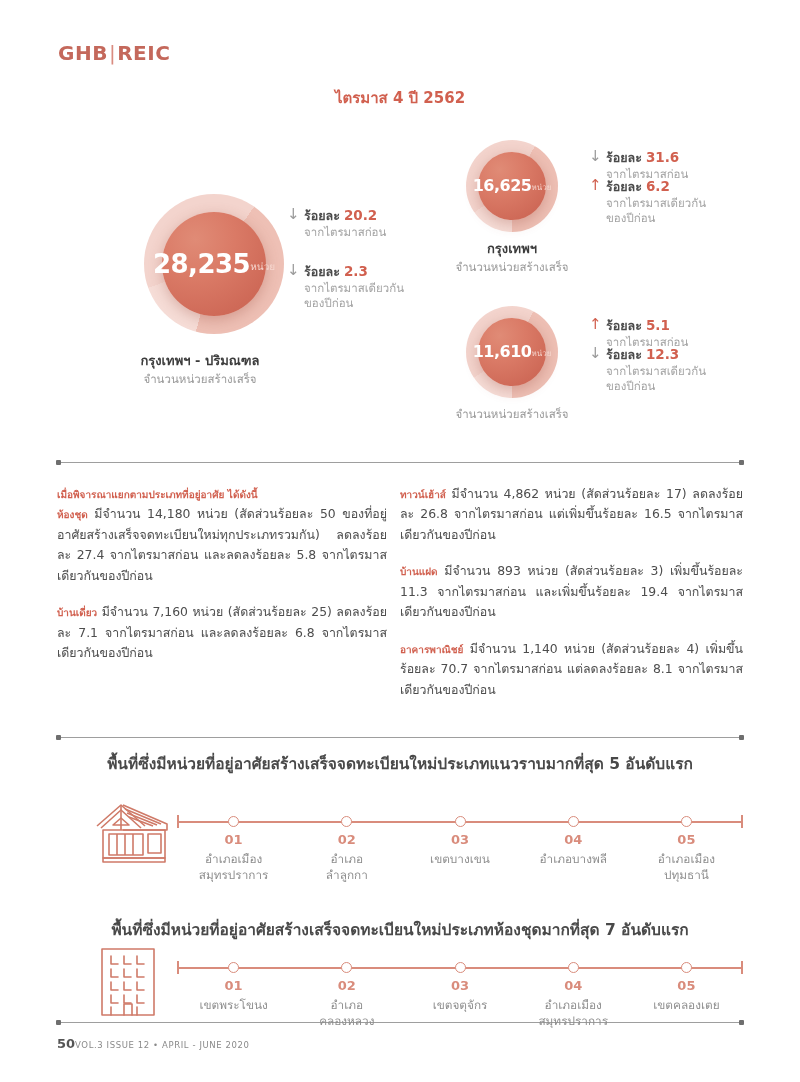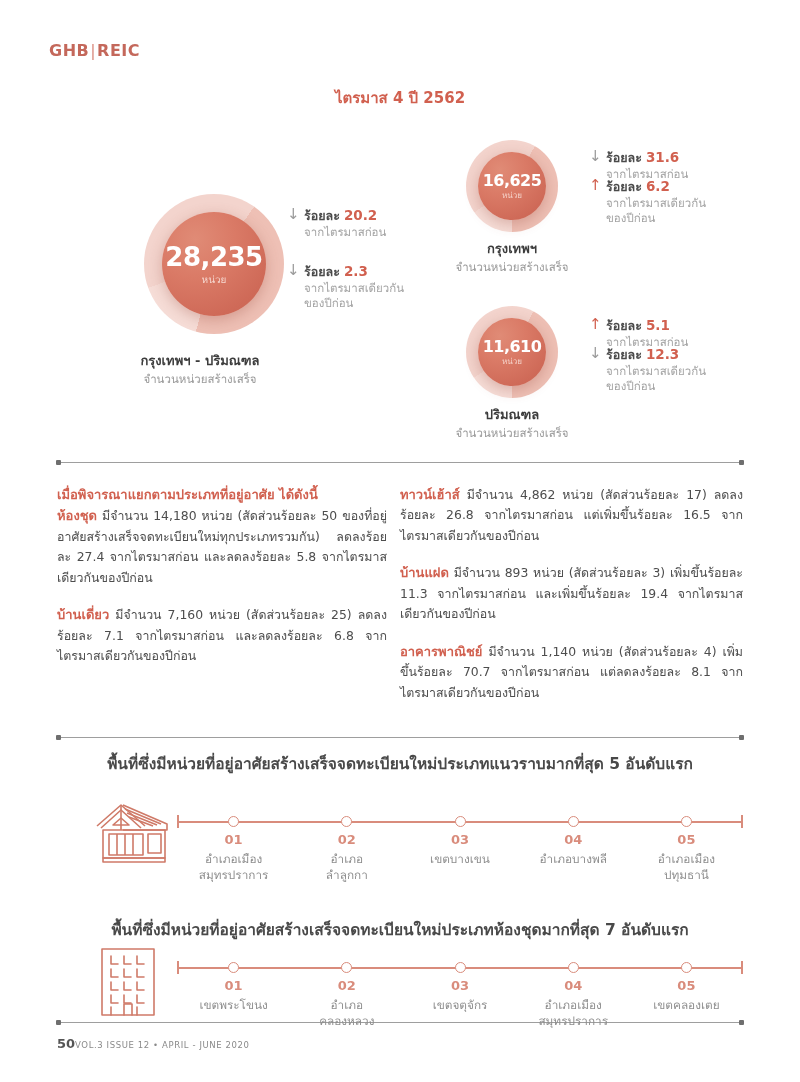--- a/index.html
+++ b/index.html
@@ -6,23 +6,23 @@
   html, body {
     width: 800px; height: 1082px;
     background: #ffffff;
     font-family: "DejaVu Sans", "Liberation Sans", sans-serif;
     overflow: hidden;
   }
   .page { position: relative; width: 800px; height: 1082px; background:#fff; }
 
   
   .brand {
-    position:absolute; left:49px; top:41px;
+    position:absolute; left:58px; top:41px;
     font-family:"DejaVu Sans","Liberation Sans",sans-serif;
-    font-weight:700; font-size:16px; letter-spacing:.5px;
+    font-weight:700; font-size:20px; letter-spacing:.5px;
     color:#c4685b;
   }
   .brand .bar { color:#d98c80; font-weight:400; padding:0 1px; }
 
   
   .title-wrap { position:absolute; left:0; top:85px; width:800px; text-align:center; }
   .title-main {
     font-size:15.5px; font-weight:700; color:#3c3c3c; line-height:1.5;
   }
   .title-sub {
@@ -30,21 +30,21 @@
   }
 
   
   .donut { position:absolute; border-radius:50%; }
   .donut .ring { position:absolute; inset:0; border-radius:50%; }
   .donut .hole {
     position:absolute; border-radius:50%;
     background:
       radial-gradient(circle at 32% 26%, #e08b76 0%, #da7a66 38%, #cf6a58 75%, #c76250 100%);
     box-shadow: 0 4px 14px rgba(150,70,55,.30);
-    display:flex; flex-direction:column; align-items:center; justify-content:center;
+    display:flex; flex-direction:row; align-items:center; justify-content:center;
     color:#fff;
   }
   .donut .hole .num { font-weight:700; letter-spacing:-.5px; line-height:1; }
   .donut .hole .unit { color:#f6d7cf; line-height:1; margin-top:5px; }
 
   
   #donut-total { left:144px; top:194px; width:140px; height:140px; }
   #donut-total .hole { left:18px; top:18px; width:104px; height:104px; }
   #donut-total .hole .num { font-size:26px; }
   #donut-total .hole .unit { font-size:10px; }
@@ -95,21 +95,21 @@
   .rule::before { left:-1px; }
   .rule::after  { right:-1px; }
   #rule-1 { left:57px; top:462px; width:686px; }
   #rule-2 { left:57px; top:737px; width:686px; }
   #rule-3 { left:57px; top:1022px; width:686px; }
 
   
   .col { position:absolute; font-size:12.4px; line-height:1.65; color:#4d4d4d; text-align:justify; }
   #col-left  { left:57px; top:484px; width:330px; }
   #col-right { left:400px; top:484px; width:343px; }
-  .col .kicker { color:#d1604f; font-weight:700; font-size:13px; }
+  .col .kicker { color:#d1604f; font-weight:700; font-size:10px; }
   .col p { margin-bottom:16px; }
   .col p:last-child { margin-bottom:0; }
 
   
   .rank-head {
     position:absolute; left:0; width:800px; text-align:center;
     font-size:15.5px; font-weight:700; color:#494949;
   }
   #rank-head-1 { top:751px; }
   #rank-head-2 { top:917px; }
@@ -212,21 +212,20 @@
   </div>
 
   <div class="donut" id="donut-vic">
     <div class="ring" style="background: conic-gradient(from 28deg, #eec0b5 0deg 152deg, #f6ddd7 152deg 208deg, #f3d4cd 208deg 360deg);"></div>
     <div class="hole">
       <div class="num">11,610</div>
       <div class="unit">หน่วย</div>
     </div>
   </div>
   <div class="donut-caption" id="cap-vic">
-    <div class="cap-name">ปริมณฑล</div>
     <div class="cap-sub">จำนวนหน่วยสร้างเสร็จ</div>
   </div>
 
   <div class="stat" id="stat-vic-1">
     <div class="arrow up">↑</div>
     <div class="body">
       <div class="lead"><span class="lbl">ร้อยละ</span>
         <span class="val">5.1</span></div>
       <div class="note">จากไตรมาสก่อน</div>
     </div>

